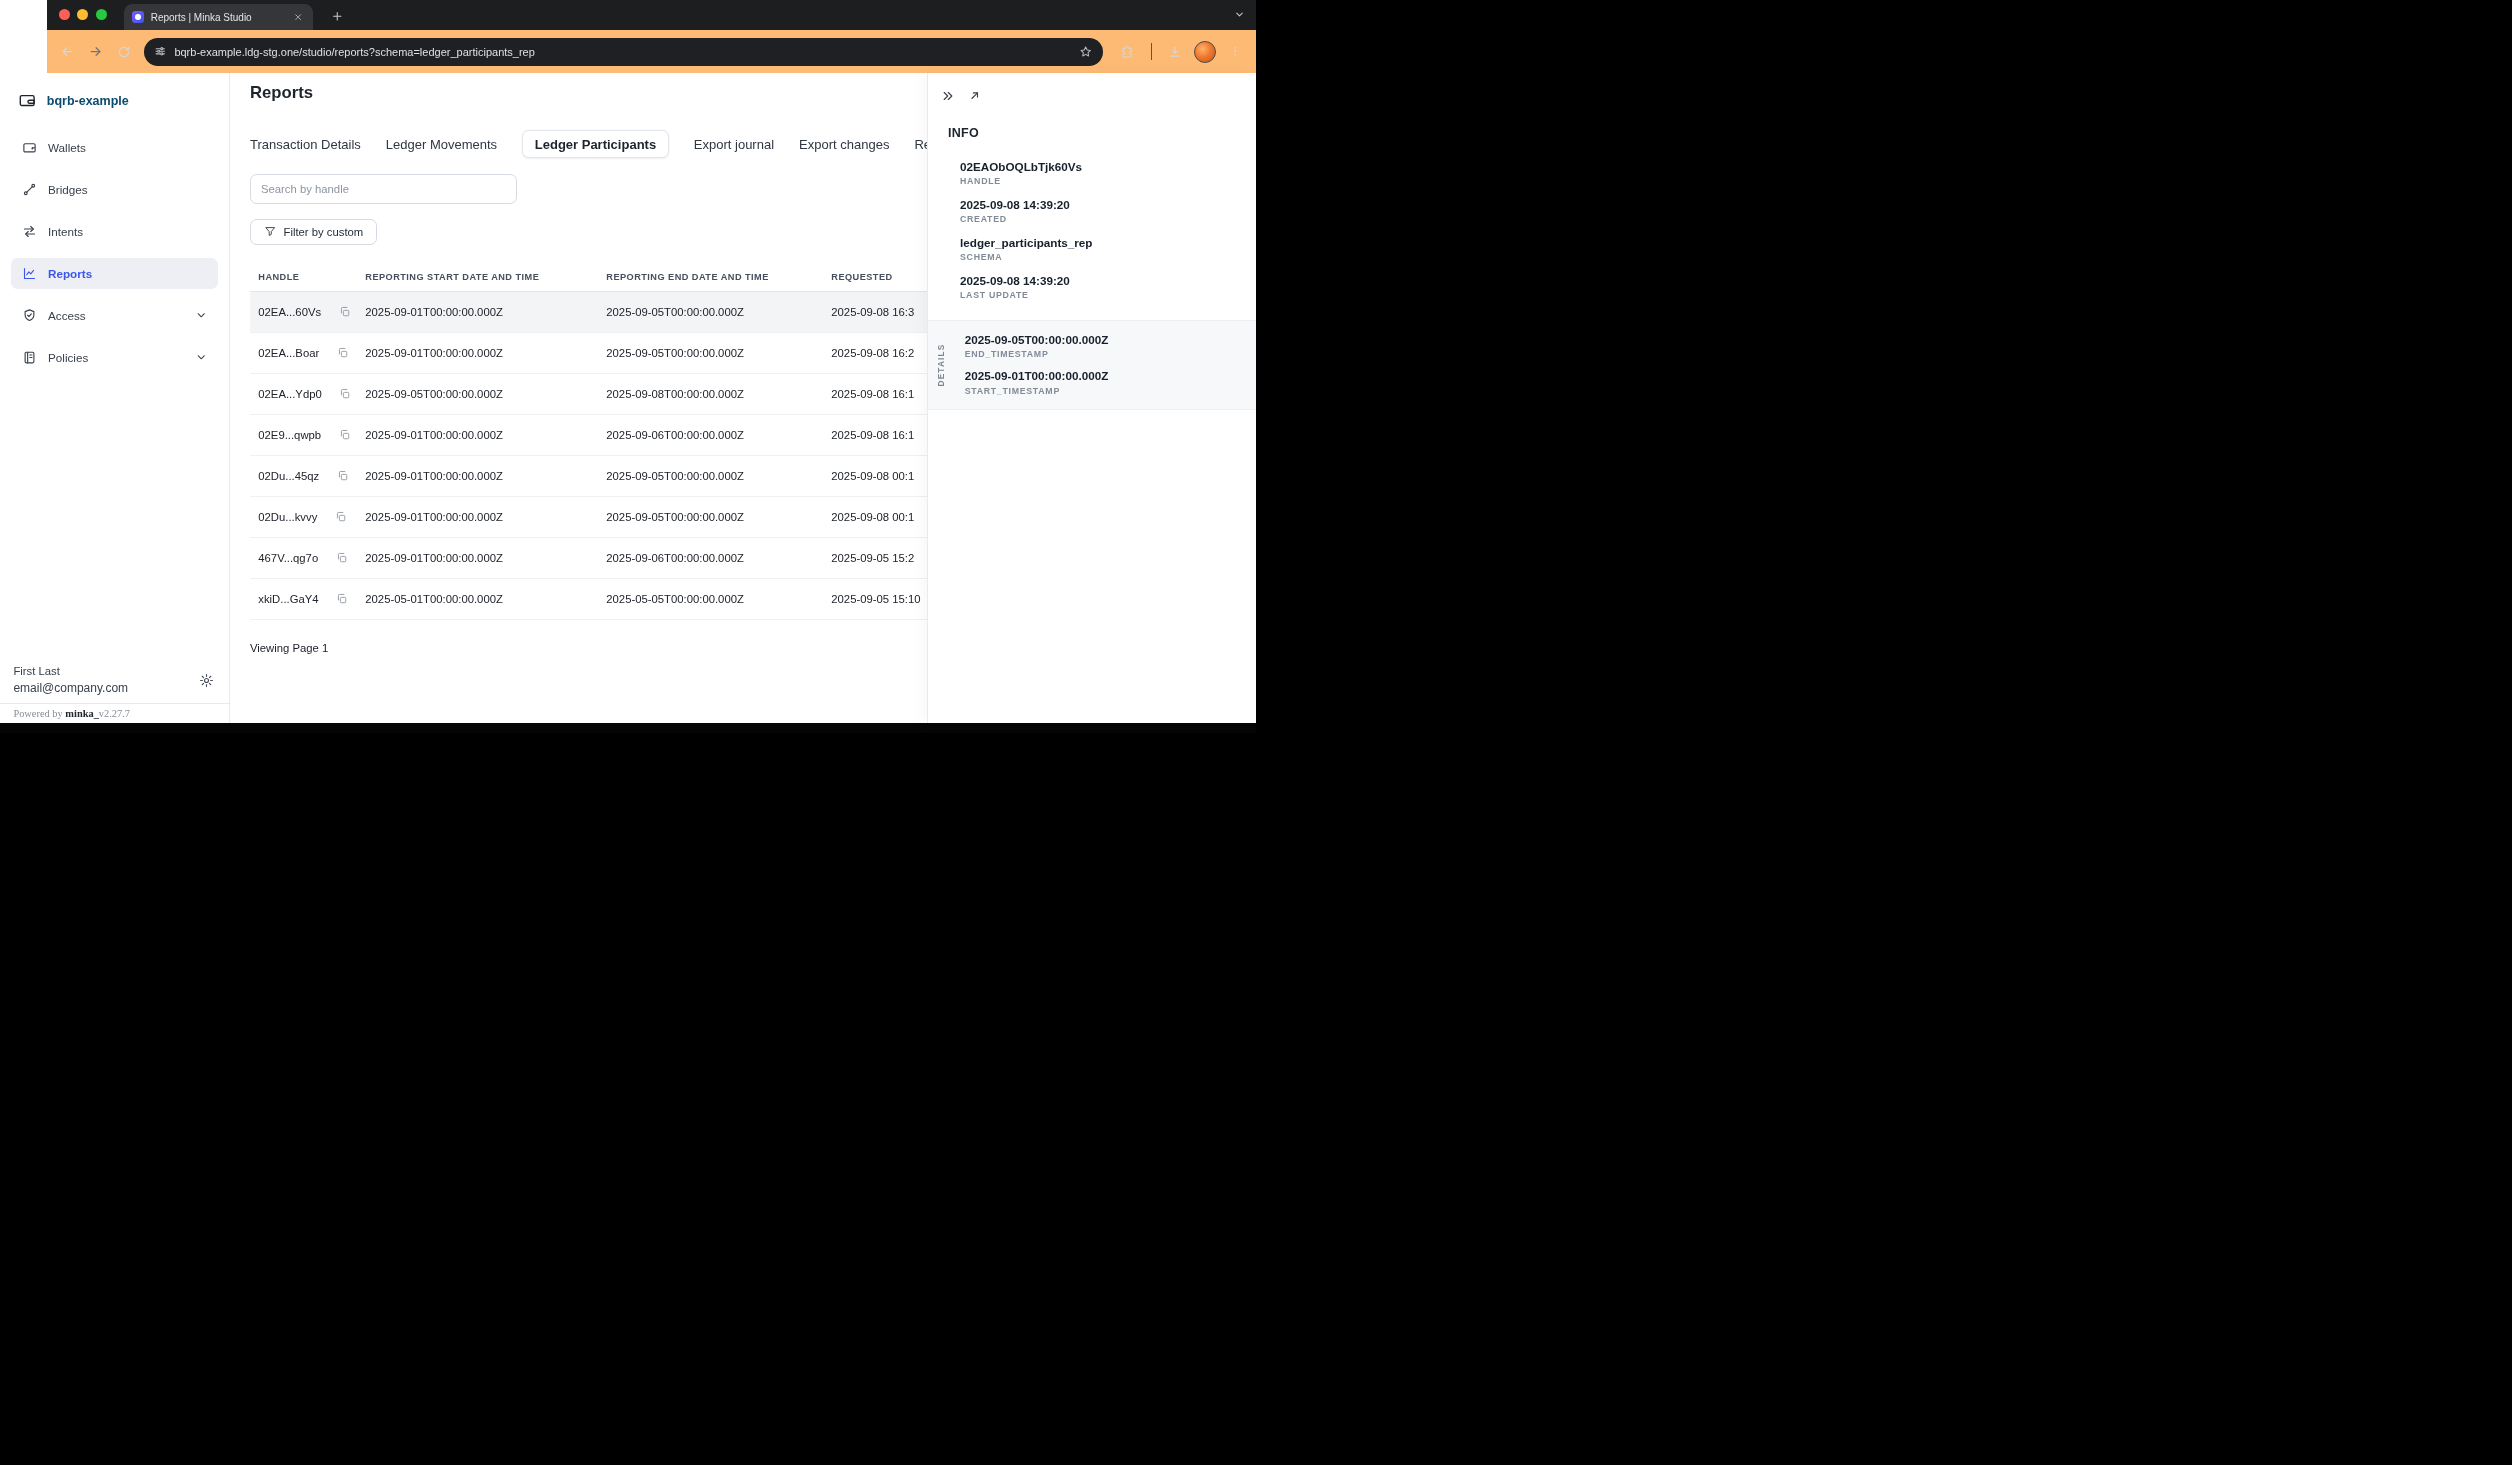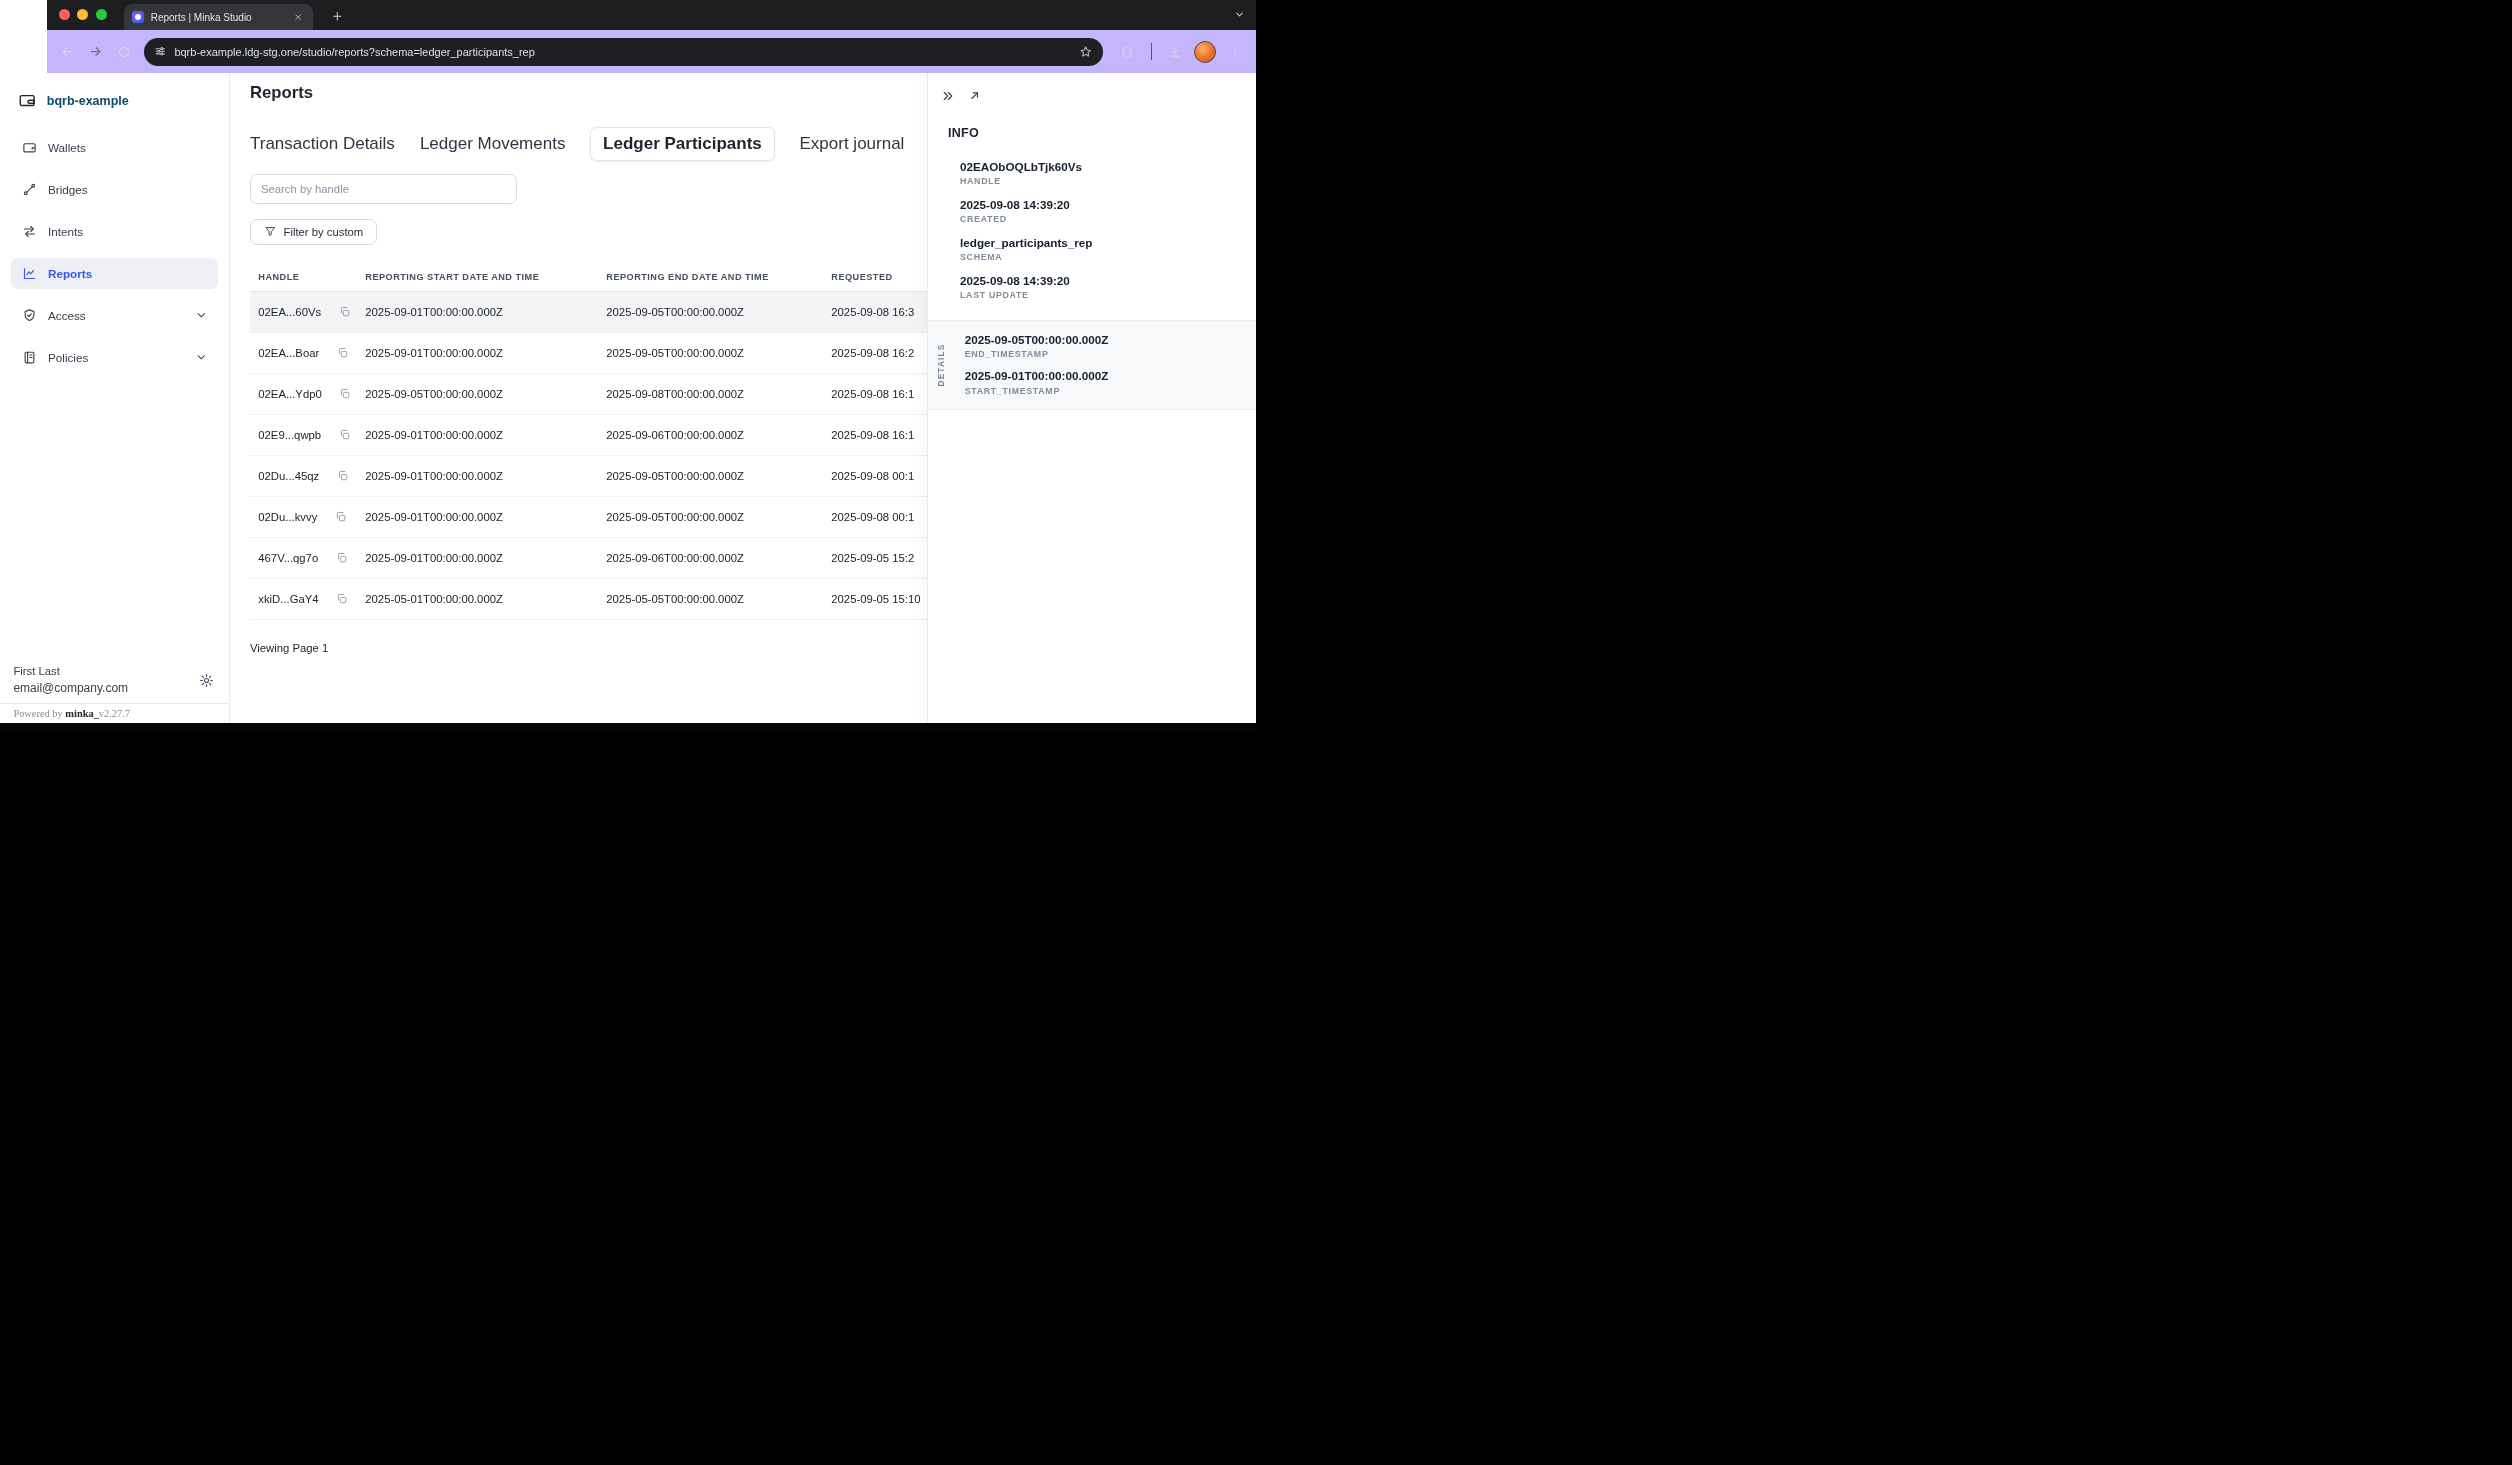--- a/index.html
+++ b/index.html
@@ -16,21 +16,21 @@
           border-radius:8.3px 8.3px 0 0; display:flex; align-items:center; padding:0 7.5px; gap:6.7px; }
   .favicon { width:12.5px; height:12.5px; border-radius:3.3px; flex:none;
              background:linear-gradient(135deg,#7c5cff,#3a57e8); position:relative; }
   .favicon::after{content:""; position:absolute; left:3.3px; top:3.3px; width:5.8px; height:5.8px; border-radius:50%; background:#fff;}
   .btab-title { flex:1; font-size:10px; color:#e3e5e8; white-space:nowrap; overflow:hidden; }
   .icon-btn { display:flex; align-items:center; justify-content:center; background:none; border:none; cursor:pointer; color:#c8cacd; }
   .tab-close { width:14px; height:14px; border-radius:50%; color:#b9bcc1; flex:none; }
   .newtab { position:absolute; left:280px; top:5.8px; width:20px; height:20px; }
   .tabchev { position:absolute; right:7.5px; top:5.8px; width:18.4px; height:18.4px; }
 
-  .toolbar { height:43px; background:#c4b5fd; display:flex; align-items:center; padding:0 6.7px; }
+  .toolbar { height:43px; background:#fdba74; display:flex; align-items:center; padding:0 6.7px; }
   .navbtn { width:28px; height:28px; border-radius:50%; color:#d4d6da; flex:none; }
   .navbtn.disabled { color:#74777b; }
   .urlbar { margin-left:6.7px; width:1010px; height:28px; background:#1e2023; border-radius:14px;
             display:flex; align-items:center; padding:0 10px; gap:7.5px; cursor:text; }
   .url-text { flex:1; font-size:11px; color:#dde0e4; white-space:nowrap; overflow:hidden; }
   .urlbar .icon-btn { color:#b9bcc1; }
   .toolbar-right { display:flex; align-items:center; margin-left:10px; gap:5px; }
   .tb-divider { width:0.8px; height:16.7px; background:#55575b; margin:0 5px; }
   .avatar { width:22px; height:22px; border-radius:50%; flex:none; cursor:pointer;
             background:radial-gradient(circle at 38% 35%, #ffb26b 0%, #ef7a2e 45%, #c94f15 100%);
@@ -58,21 +58,21 @@
   .user-email { font-size:12px; color:#39414d; margin-top:3.3px; }
   .gear-btn { width:18.4px; height:18.4px; color:#49515d; }
   .sidebar-footer { border-top:0.8px solid #e8eaee; height:20px; display:flex; align-items:center;
                     justify-content:flex-start; padding:0 13.4px; font-size:10.4px; color:#868d98;font-family:Liberation Serif, serif; }
   .brand { font-weight:700; color:#21272f; cursor:pointer; }
 
   
   .main { position:relative; flex:1; padding:10px 0 0 20px; overflow:hidden; }
   .page-title { font-size:16.7px; font-weight:700; color:#1d242e; }
   .tabs { display:flex; align-items:center; margin-top:28px; gap:25px; height:26px; white-space:nowrap; }
-  .tab-item { font-size:17px; font-weight:500; color:#2f3743; cursor:pointer; }
+  .tab-item { font-size:13px; font-weight:500; color:#2f3743; cursor:pointer; }
   .tab-item.active { background:#fff; border:0.8px solid #e1e4ea; border-radius:6.7px; padding:5.8px 11.7px;
                      font-weight:700; color:#1d242e; box-shadow:0 0.8px 1.7px rgba(16,24,40,.07); }
   .search-input { display:block; margin-top:16.7px; width:267px; height:30px; border:0.8px solid #d6dae1;
                   border-radius:6.7px; padding:0 10px; font-size:11.3px; color:#1d242e; outline:none;
                   font-family:"Liberation Sans", sans-serif; }
   .search-input::placeholder { color:#8d95a3; }
   .filter-btn { margin-top:15px; height:26px; display:inline-flex; align-items:center; gap:7.5px; padding:0 12.5px;
                 border:0.8px solid #d6dae1; border-radius:6.7px; background:#fff; font-size:11.3px; font-weight:500;
                 color:#262e3a; cursor:pointer; font-family:"Liberation Sans", sans-serif; }
   .filter-btn svg { width:12.5px; height:12.5px; color:#39414d; }

